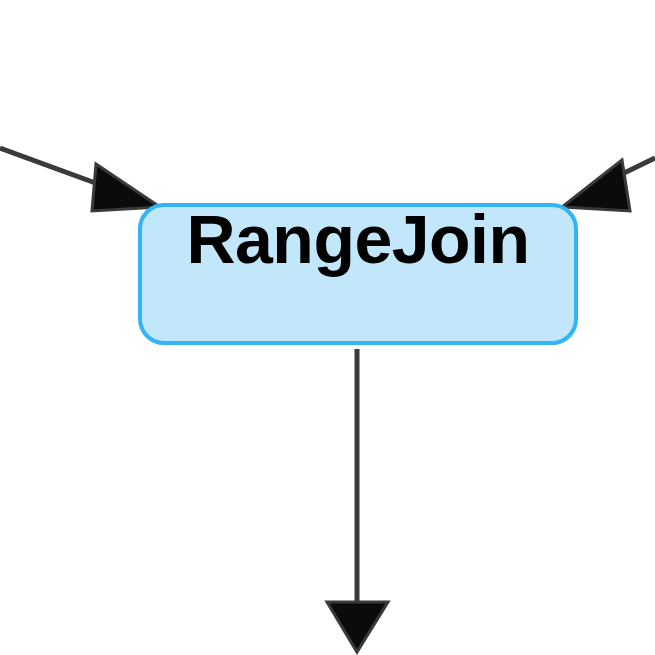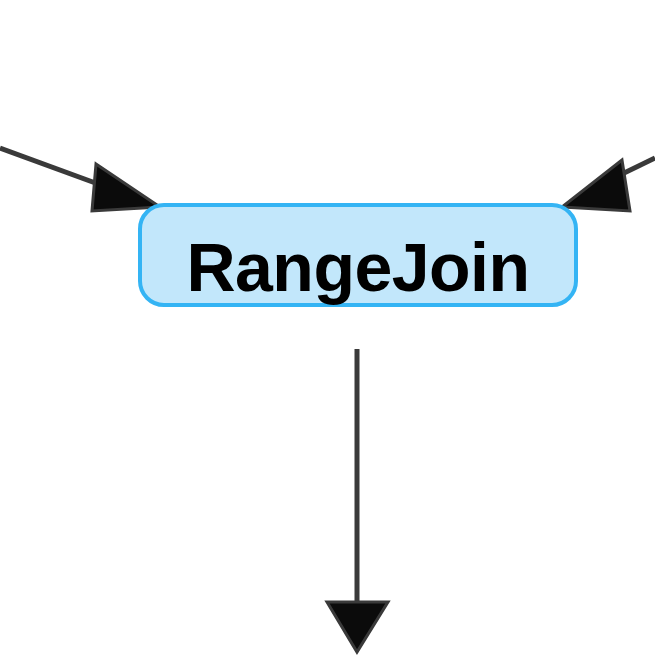--- a/index.html
+++ b/index.html
@@ -25,27 +25,27 @@
     left: 0;
     top: 0;
     width: 655px;
     height: 655px;
   }
   .node-box {
     position: absolute;
     left: 138px;
     top: 203px;
     width: 440px;
-    height: 104px;
+    height: 142px;
     box-sizing: border-box;
     border: 4px solid #34b4f4;
     border-radius: 26px;
     background: #c2e7fb;
     display: flex;
-    align-items: flex-end;
+    align-items: flex-start;
     justify-content: center;
     z-index: 3;
   }
   .node-label {
     color: #000000;
     font-family: "Liberation Sans", sans-serif;
     font-weight: bold;
     font-size: 68px;
     line-height: 1;
     letter-spacing: -0.5px;

